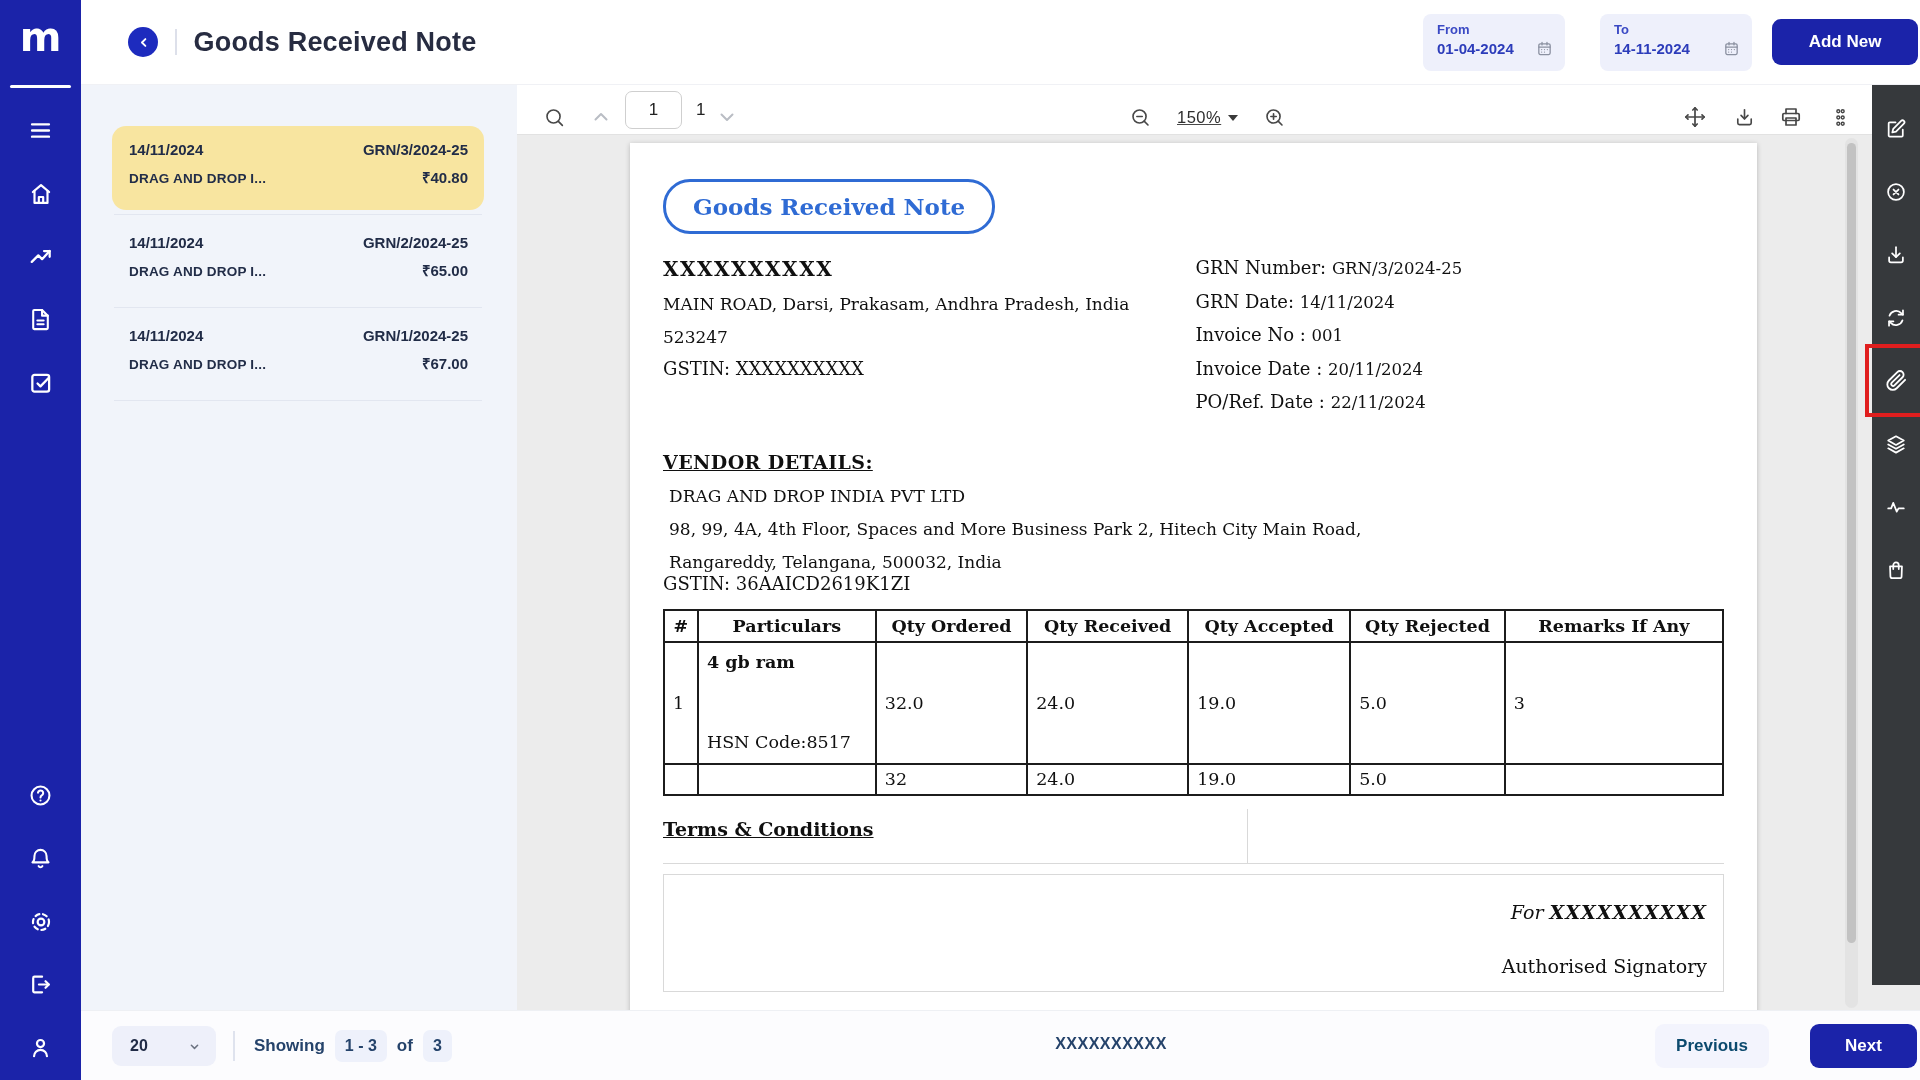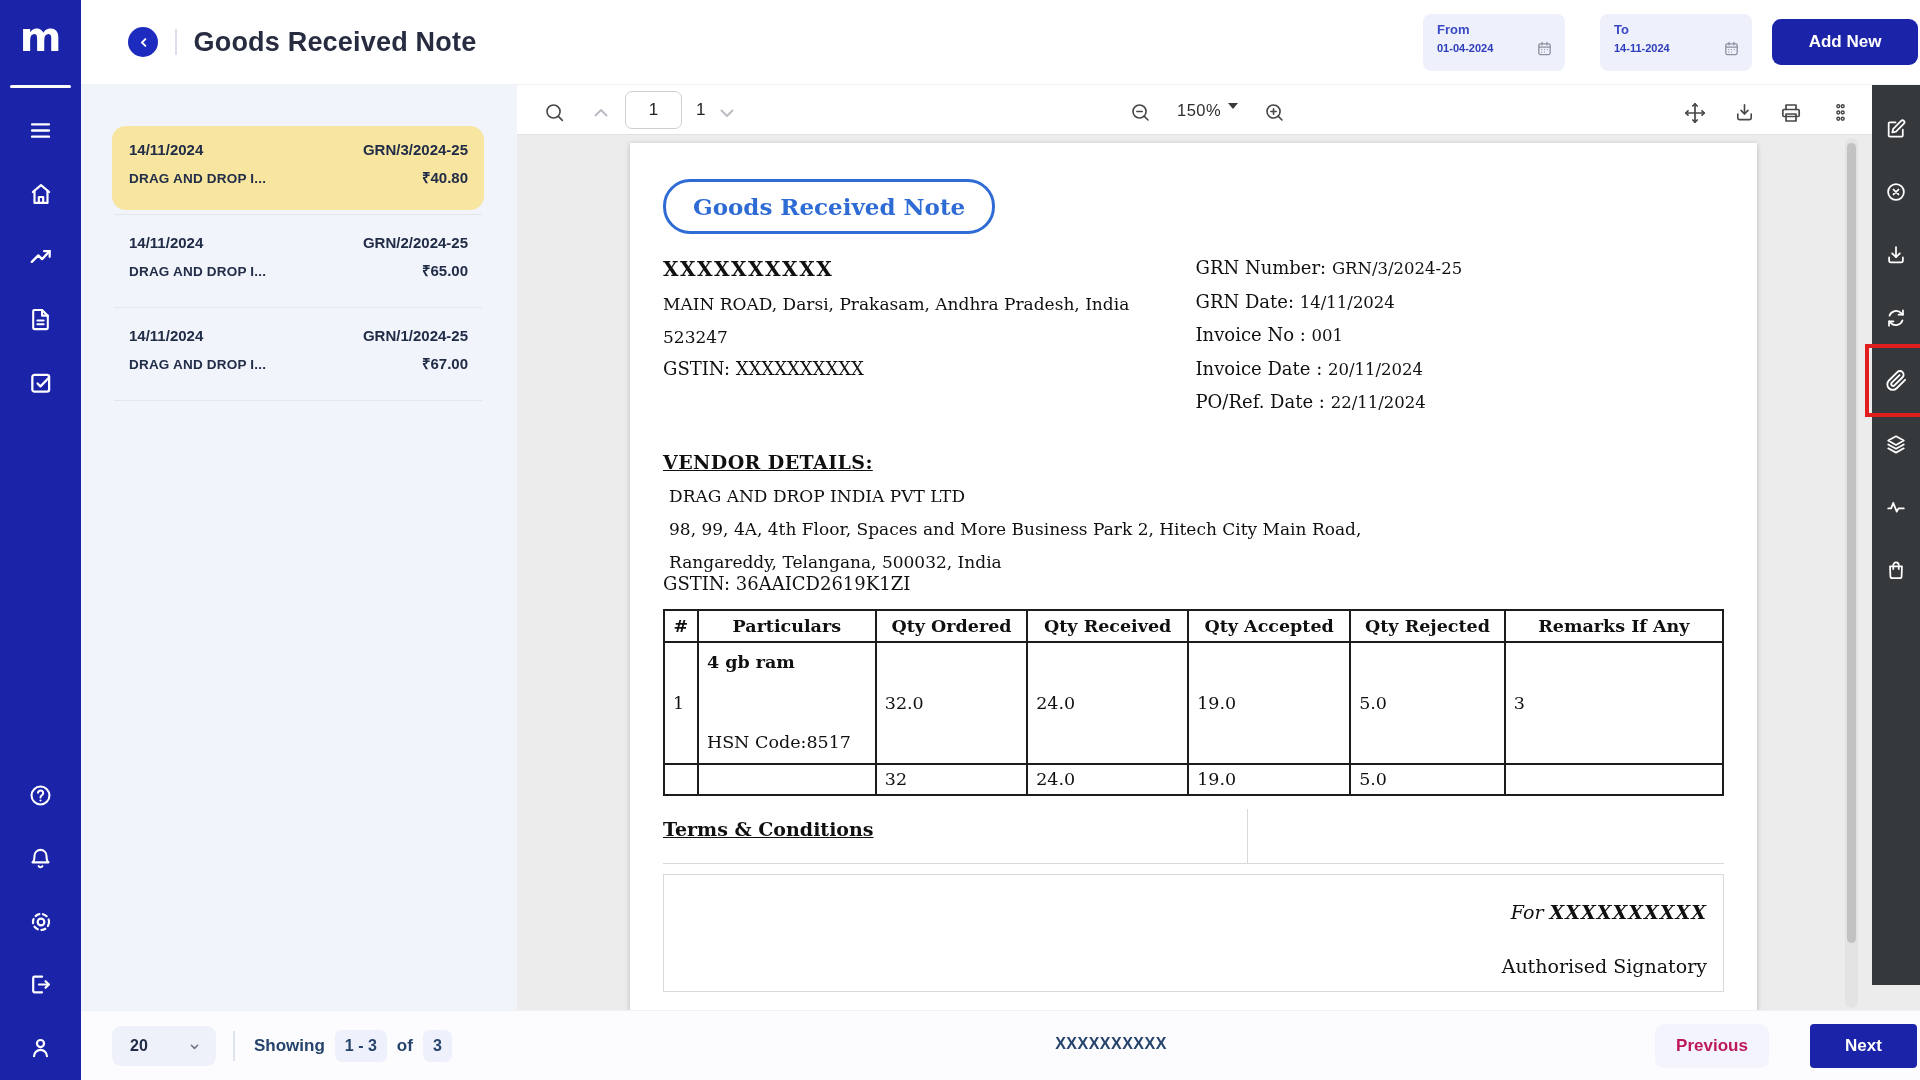--- a/index.html
+++ b/index.html
@@ -24,40 +24,40 @@
             display:flex; align-items:center; border-bottom:1px solid #f0f1f5; }
   .back-btn { width:30px; height:30px; border-radius:50%; background:#1d2bbe; color:#fff; margin-left:47px;
               display:flex; align-items:center; justify-content:center; cursor:pointer; flex:0 0 auto; }
   .title-divider { width:1.5px; height:26px; background:#dde0ea; margin:0 17px; }
   .page-title { font-size:27px; font-weight:700; color:#272c41; letter-spacing:.2px; }
   .date-field { position:absolute; top:14px; height:57px; background:#eef0fb; border-radius:8px; padding:8px 12px 6px 14px; cursor:pointer; }
   .date-from { left:1342px; width:142px; }
   .date-to   { left:1519px; width:152px; }
   .date-label { font-size:13px; font-weight:600; color:#3a49c4; line-height:1.3; }
   .date-row { display:flex; align-items:center; justify-content:space-between; margin-top:1px; }
-  .date-value { font-size:11px; font-weight:600; color:#2c3cba; }
+  .date-value { font-size:15px; font-weight:600; color:#2c3cba; }
   .add-new-btn { position:absolute; left:1691px; top:19px; width:146px; height:46px; background:#1b23a9; color:#fff;
                  border:none; border-radius:9px; font-size:17px; font-weight:700; cursor:pointer; font-family:inherit; }
 
   
   .list-panel { position:absolute; left:81px; top:85px; width:436px; height:925px; background:#f1f4fa; padding-top:41px; z-index:10; }
   .grn-item { margin:0 33px 0 31px; height:84px; border-radius:14px; padding:15px 16px 0 17px; cursor:pointer; }
   .grn-item.selected { background:#f8e5a0; }
   .grn-line { display:flex; justify-content:space-between; align-items:baseline; }
   .grn-date { font-size:15px; font-weight:700; color:#212c47; }
   .grn-number { font-size:15px; font-weight:700; color:#212c47; }
   .grn-line2 { margin-top:9px; }
   .grn-party { font-size:13.5px; font-weight:700; color:#222d48; letter-spacing:.2px; }
   .grn-amount { font-size:15px; font-weight:700; color:#212c47; }
   .grn-divider { height:1px; background:#e2e6f0; margin:4px 35px 4px 33px; }
 
   
   .viewer { position:absolute; left:517px; top:85px; width:1403px; height:925px; background:#ececec; z-index:5; }
   .viewer-toolbar { position:absolute; left:0; top:0; width:1355px; height:50px; background:#fff; border-bottom:1px solid #e2e2e2; }
-  .vt-item { position:absolute; top:16px; height:50px; display:flex; align-items:flex-start; cursor:pointer; color:#474747; }
+  .vt-item { position:absolute; top:7px; height:50px; display:flex; align-items:center; cursor:pointer; color:#474747;text-decoration:underline; }
   .page-input { position:absolute; left:108px; top:6px; width:57px; height:38px; border:1px solid #cfcfcf; border-radius:7px;
                 text-align:center; font-size:17px; color:#222; font-family:inherit; background:#fff; }
   .page-total { position:absolute; left:179px; top:0; height:50px; display:flex; align-items:center; font-size:17px; color:#222; }
   .zoom-text { font-size:16.5px; color:#2e2e2e; letter-spacing:.5px; }
   .caret-down { width:0; height:0; border-left:5px solid transparent; border-right:5px solid transparent;
                 border-top:6px solid #3a3a3a; margin-left:7px; margin-top:2px; }
 
   .doc-area { position:absolute; left:0; top:50px; width:1403px; height:875px; overflow:hidden; }
   .doc-page { position:absolute; left:113px; top:8px; width:1127px; height:1100px; background:#fff;
               box-shadow:0 1px 5px rgba(0,0,0,.22); padding:36px 33px; font-family:"DejaVu Serif", serif; color:#101010; }
@@ -111,22 +111,22 @@
   .page-size { position:absolute; left:31px; top:15px; width:104px; height:40px; background:#eef0fa; border-radius:9px;
                display:flex; align-items:center; justify-content:space-between; padding:0 14px 0 18px;
                font-size:16px; font-weight:700; color:#212c47; cursor:pointer; }
   .bb-divider { position:absolute; left:152px; top:20px; width:1.5px; height:30px; background:#dfe3ee; }
   .showing-wrap { position:absolute; left:173px; top:15px; height:40px; display:flex; align-items:center; gap:10px;
                   font-size:17px; font-weight:700; color:#25436b; }
   .bb-badge { background:#eef1fb; border-radius:7px; padding:7px 10px; font-size:16px; }
   .center-text { position:absolute; left:870px; top:24px; width:320px; text-align:center; font-size:16px;
                  font-weight:600; color:#25436b; letter-spacing:.5px; }
   .prev-btn { position:absolute; left:1574px; top:13px; width:114px; height:44px; border:none; border-radius:9px;
-              background:#f3f4fd; color:#be185d; font-size:17px; font-weight:700; cursor:pointer; font-family:inherit; }
-  .next-btn { position:absolute; left:1729px; top:13px; width:107px; height:44px; border:none; border-radius:4px;
+              background:#f3f4fd; color:#0c4a6e; font-size:17px; font-weight:700; cursor:pointer; font-family:inherit; }
+  .next-btn { position:absolute; left:1729px; top:13px; width:107px; height:44px; border:none; border-radius:9px;
               background:#1b23a9; color:#fff; font-size:17px; font-weight:700; cursor:pointer; font-family:inherit; }
 </style>
 </head>
 <body>
 
 <div class="app">
 
   <aside class="sidebar">
     <div class="logo">m</div>
     <div class="logo-divider"></div>

